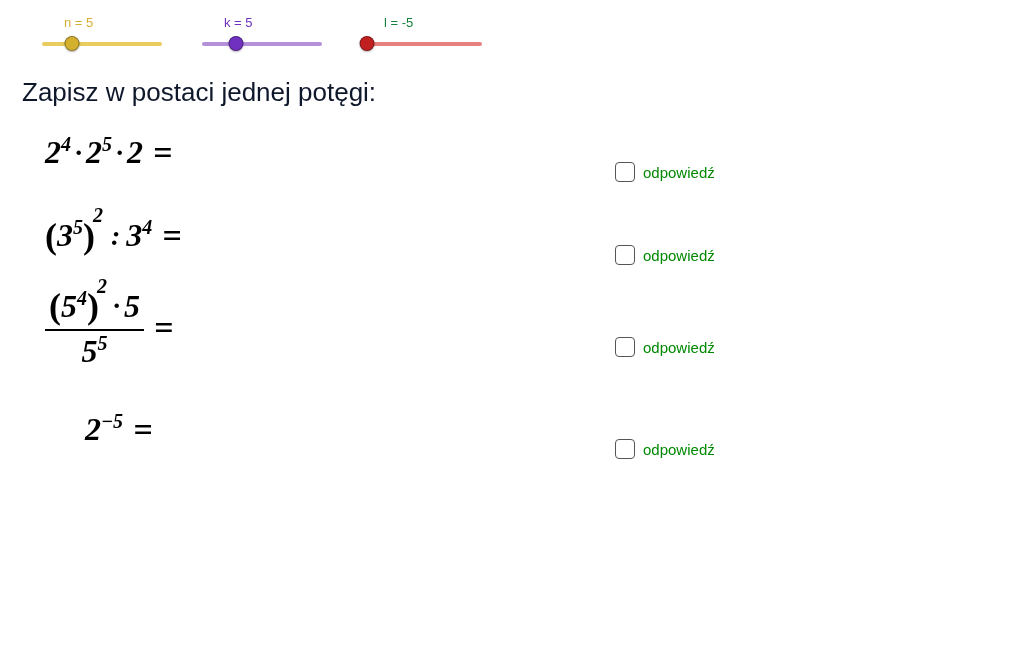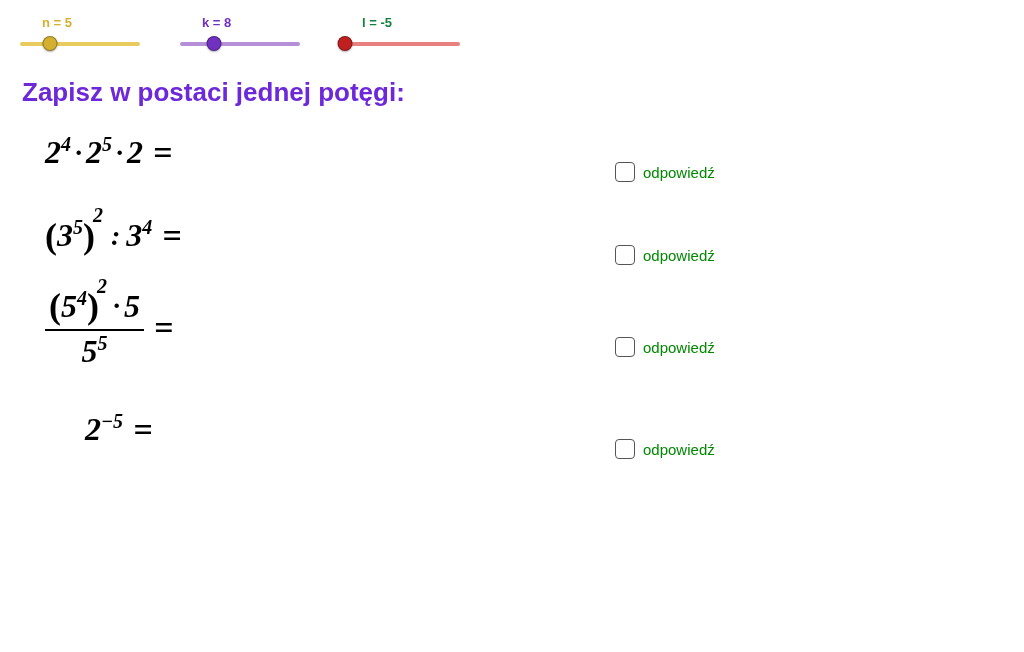--- a/index.html
+++ b/index.html
@@ -6,23 +6,22 @@
     body {
       font-family: Arial, Helvetica, sans-serif;
       margin: 0;
       padding: 0;
       width: 1024px;
       height: 652px;
       background: #fff;
     }
     .sliders {
       display: flex;
-      padding: 15px 20px 0;
+      padding: 15px 42px 0;
       gap: 40px;
-      font-weight: bold;
     }
     .slider-group {
       display: flex;
       flex-direction: column;
       width: 120px;
     }
     .slider-label {
       font-size: 13px;
       margin-bottom: 6px;
       padding-left: 22px;
@@ -42,23 +41,23 @@
       position: absolute;
       top: 0;
       width: 15px;
       height: 15px;
       border-radius: 50%;
       border: 1px solid rgba(0,0,0,0.3);
       box-shadow: 0 1px 2px rgba(0,0,0,0.3);
       transform: translateX(-50%);
     }
     .title {
-      color: #6d28d9;
+      color: #0f172a;
       font-size: 26px;
-      font-weight: bold;
+      font-weight: normal;
       margin: 25px 0 15px 22px;
     }
     .row {
       display: flex;
       align-items: center;
       padding-left: 45px;
     }
     .math {
       font-family: 'Times New Roman', serif;
       font-weight: bold;
@@ -119,21 +118,21 @@
 
 <div class="sliders">
   <div class="slider-group">
     <span class="slider-label" style="color:#d4b030">n = 5</span>
     <div class="slider-track">
       <div class="slider-line" style="background:#e8cc60"></div>
       <div class="slider-thumb" style="background:#d4b030;left:25%"></div>
     </div>
   </div>
   <div class="slider-group">
-    <span class="slider-label" style="color:#7030c0">k = 8</span>
+    <span class="slider-label" style="color:#7030c0">k = 5</span>
     <div class="slider-track">
       <div class="slider-line" style="background:#b590d8"></div>
       <div class="slider-thumb" style="background:#7030c0;left:28%"></div>
     </div>
   </div>
   <div class="slider-group">
     <span class="slider-label" style="color:#15803d">l = -5</span>
     <div class="slider-track">
       <div class="slider-line" style="background:#e88080"></div>
       <div class="slider-thumb" style="background:#c02020;left:4%"></div>

